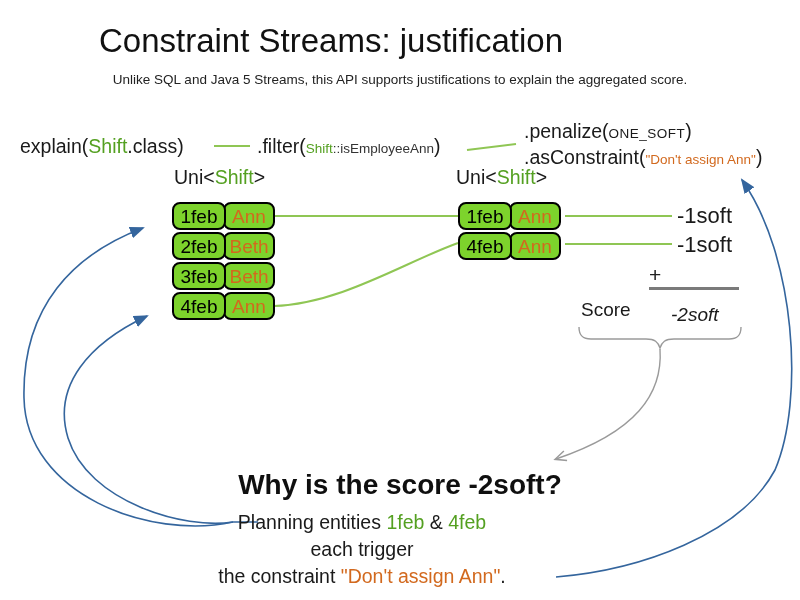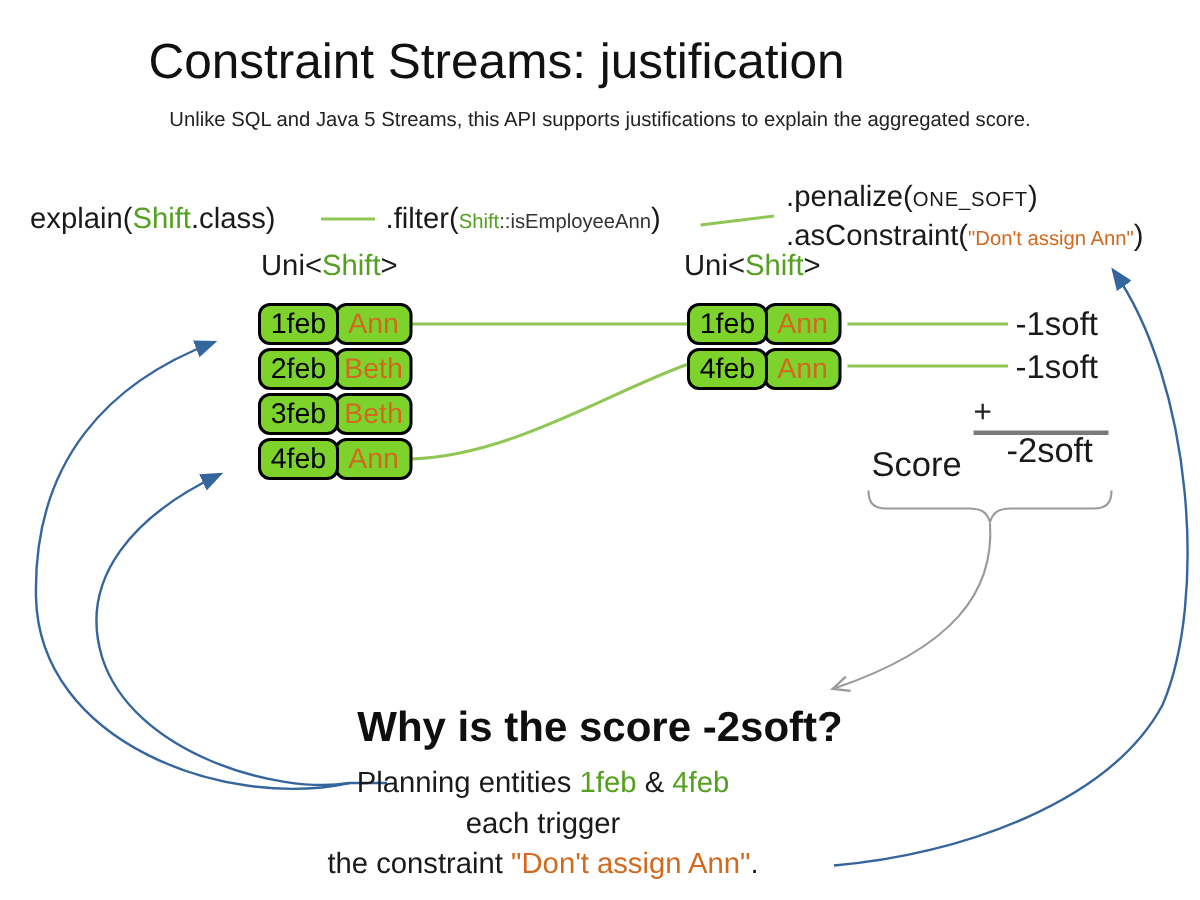--- a/index.html
+++ b/index.html
@@ -28,21 +28,21 @@
     box-sizing:border-box; height:28px; border:2px solid #000; border-radius:8px;
     background:var(--entity-green,#7DD32C); display:flex; align-items:center; justify-content:center;
     font-size:19px; line-height:1;
   }
   .cell.date { width:54px; position:relative; z-index:2; color:#000; }
   .cell.name { width:52px; margin-left:-3px; color:var(--orange,#D2691E); }
 
   .penalty { font-size:22px; line-height:25px; }
   .plus { font-size:21px; line-height:22px; color:#222; }
   .sum-line { width:90px; height:3px; background:#7a7a7a; }
-  .sumtxt { font-size:23px; line-height:25px; }
+  .sumtxt { font-size:19px; line-height:25px; }
 
   .why-h { left:0; top:468px; width:800px; text-align:center; font-size:28px; font-weight:700; line-height:34px; color:#0f0f0f; }
   .why-line { left:0; width:724px; text-align:center; font-size:19.5px; line-height:26px; }
 
   .ln-green { stroke:var(--connector-green,#8FC654); stroke-width:2; fill:none; }
   .ln-blue  { stroke:var(--arrow-blue,#34659D); stroke-width:1.6; fill:none; }
   .ln-gray  { stroke:var(--gray,#9A9A9A); stroke-width:1.4; fill:none; }
   .head-blue { fill:var(--arrow-blue,#34659D); }
   .head-gray { fill:none; stroke:var(--gray,#9A9A9A); stroke-width:1.5; }
 </style>
@@ -120,21 +120,21 @@
         <div class="cell name">Ann</div>
       </div>
   </div>
 
   <div class="abs penalty" style="left:677px;top:203px;">-1soft</div>
   <div class="abs penalty" style="left:677px;top:232px;">-1soft</div>
 
   <div class="abs plus" style="left:649px;top:264px;">+</div>
   <div class="abs sum-line" style="left:649px;top:287px;"></div>
   <div class="abs sumtxt" style="left:581px;top:297px;">Score</div>
-  <div class="abs sumtxt" style="left:671px;top:288px;">-2soft</div>
+  <div class="abs sumtxt" style="left:671px;top:302px;font-style:italic;">-2soft</div>
 
   <div class="abs why-h">Why is the score -2soft?</div>
 
   <div class="abs why-line" style="top:509px;"><span>Planning entities </span><span class="green-t">1feb</span><span> &amp; </span><span class="green-t">4feb</span></div>
 
   <div class="abs why-line" style="top:536px;">each trigger</div>
 
   <div class="abs why-line" style="top:563px;"><span>the constraint </span><span class="orange-t">"Don't assign Ann"</span><span>.</span></div>
 
 </div>

